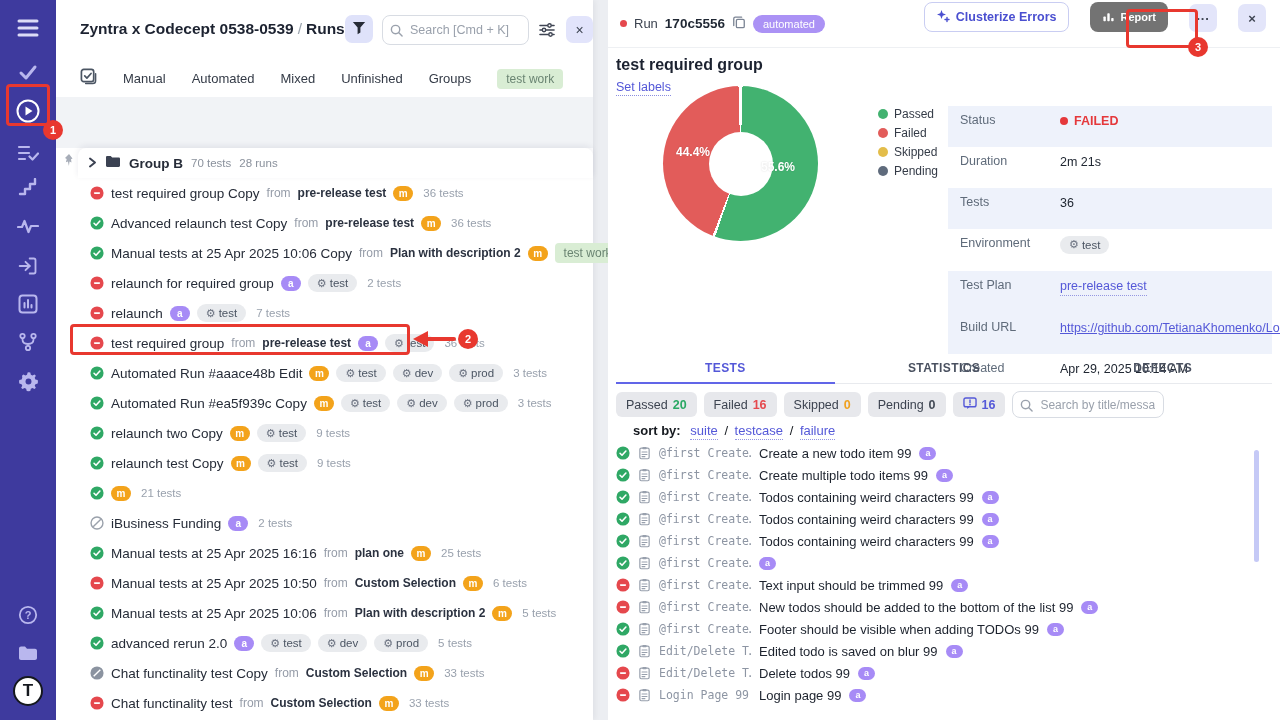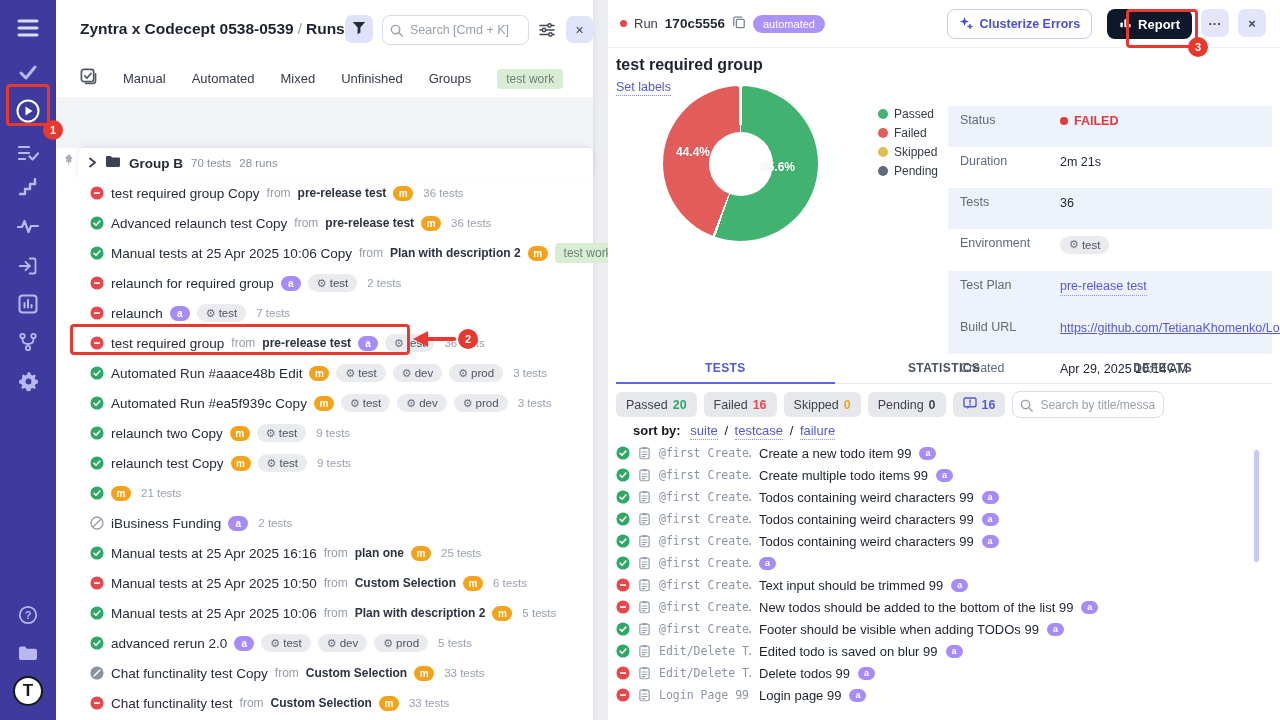--- a/index.html
+++ b/index.html
@@ -47,23 +47,23 @@
   .gear-g{font-size:11px;color:#6b7280;line-height:1;}
   .run-count{font-size:11.5px;color:#99a1ad;margin-left:3px;}
 
   
   #right-panel{position:absolute;left:608px;top:0;width:672px;height:720px;background:#fff;}
   .rp-header{position:absolute;left:0;top:0;width:100%;height:48px;border-bottom:1px solid #eef0f3;display:flex;align-items:center;padding-left:12px;gap:7px;}
   .red-dot{width:7px;height:7px;border-radius:50%;background:#e5484d;}
   .run-lbl{font-size:13px;color:#3c4350;}
   .run-id{font-size:13.5px;font-weight:bold;color:#1f2733;}
   .badge-automated{background:#ab92f5;color:#fff;font-size:11px;border-radius:10px;padding:3px 10px;}
-  .rp-actions{position:absolute;right:14px;top:9px;display:flex;align-items:flex-start;gap:9px;}
+  .rp-actions{position:absolute;right:14px;top:2px;display:flex;align-items:flex-end;gap:21px;}
   .btn-outline{display:flex;align-items:center;gap:6px;height:30px;padding:0 11px;border:1px solid #c9cdf2;border-radius:8px;background:#fff;color:#4a4fd0;font-size:12.5px;font-weight:bold;cursor:pointer;font-family:"Liberation Sans",sans-serif;}
-  .btn-primary{display:flex;align-items:center;gap:6px;height:30px;padding:0 12px;border:none;border-radius:8px;background:#0f172a;color:#fff;font-size:13px;font-weight:bold;cursor:pointer;font-family:"Liberation Sans",sans-serif;margin-left:6px;}
+  .btn-primary{display:flex;align-items:center;gap:6px;height:30px;padding:0 12px;border:none;border-radius:8px;background:#737373;color:#fff;font-size:11px;font-weight:bold;cursor:pointer;font-family:"Liberation Sans",sans-serif;}
   .btn-light{height:28px;min-width:28px;border:none;border-radius:7px;background:#e3e5fa;color:#3f4553;font-size:13px;font-weight:bold;cursor:pointer;display:flex;align-items:center;justify-content:center;font-family:"Liberation Sans",sans-serif;}
   .rp-title{position:absolute;left:8px;top:56px;font-size:16px;font-weight:bold;color:#1c2230;}
   .set-labels{position:absolute;left:8px;top:80px;font-size:12.5px;color:#5458d8;border-bottom:1px dotted #8b8ee0;cursor:pointer;padding-bottom:1px;}
 
   
   #donut{position:absolute;left:55px;top:86px;width:155px;height:155px;border-radius:50%;}
   #donut::after{content:"";position:absolute;left:50%;top:50%;width:64px;height:64px;margin:-32px 0 0 -32px;background:#fff;border-radius:50%;}
   .slice-label{position:absolute;color:#fff;font-size:12px;font-weight:bold;text-shadow:0 0 2px rgba(0,0,0,.15);z-index:2;}
   #lbl-failed{left:13px;top:59px;}
   #lbl-passed{left:98px;top:74px;}

